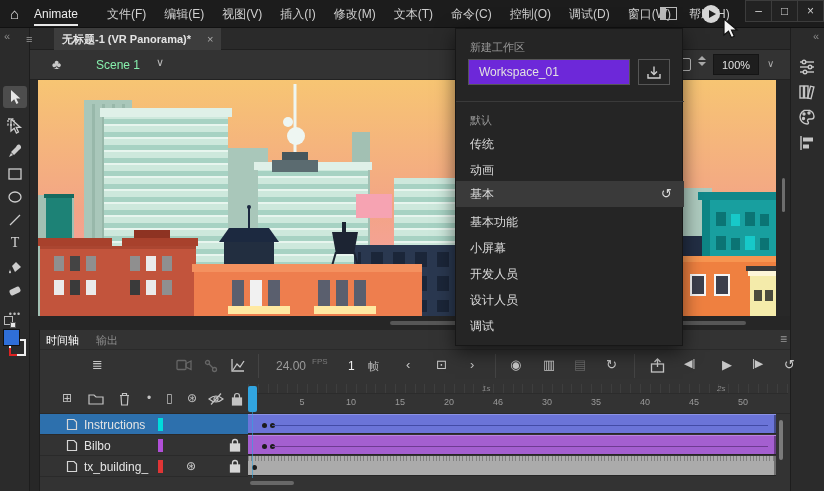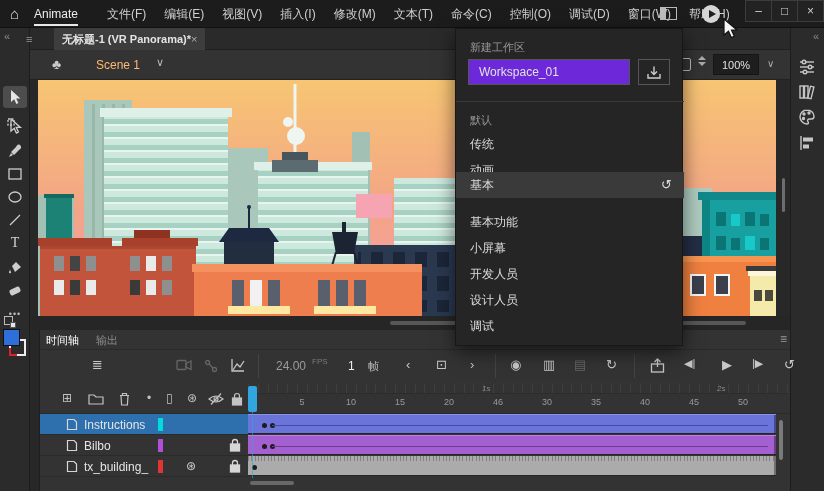--- a/index.html
+++ b/index.html
@@ -52,28 +52,28 @@
   #right-toolbar .collapse { position:absolute; right:5px; top:2px; color:#8a8a8a; font-size:11px; }
   .ricon { position:absolute; left:7px; width:20px; height:20px; }
   .ricon svg { stroke:#c6c6c6; fill:none; stroke-width:1.4; }
 
   
   #center { position:absolute; left:30px; top:28px; width:760px; height:463px; }
   #docbar { position:absolute; left:0; top:0; width:760px; height:22px; background:#2a2a2a;
     border-bottom:1px solid #1f1f1f; }
   #docbar-menu { position:absolute; left:-4px; top:5px; color:#9a9a9a; font-size:11px; }
   #doc-tab { position:absolute; left:24px; top:0; height:22px; padding:0 8px; background:#3d3d3d;
-    display:flex; align-items:center; gap:0; }
+    display:flex; align-items:center; gap:16px; }
   #doc-tab .t { color:#e4e4e4; font-size:11px; font-weight:bold; }
   #doc-tab .x { color:#aaa; font-size:11px; }
 
   #scenebar { position:absolute; left:0; top:22px; width:760px; height:30px; background:#333;
     border-bottom:1px solid #222; }
   #scene-clover { position:absolute; left:22px; top:6px; color:#c9c9c9; font-size:14px; }
-  #scene-name { position:absolute; left:66px; top:8px; color:#fdba74; font-size:12px; }
+  #scene-name { position:absolute; left:66px; top:8px; color:#86efac; font-size:12px; }
   #scene-chevron { position:absolute; left:126px; top:6px; color:#bbb; font-size:11px; }
   #clip-icon { position:absolute; left:648px; top:8px; width:13px; height:13px; border:1px solid #bbb; border-radius:2px; }
   #zoom-stepper { position:absolute; left:668px; top:6px; display:flex; flex-direction:column; gap:2px; }
   #zoom-stepper b { width:0; height:0; border-left:4px solid transparent; border-right:4px solid transparent; }
   #zoom-stepper .up { border-bottom:4px solid #aaa; }
   #zoom-stepper .dn { border-top:4px solid #aaa; }
   #zoom-box { position:absolute; left:683px; top:4px; width:46px; height:21px; background:#1e1e1e;
     border:1px solid #151515; color:#e0e0e0; font-size:11px; display:flex; align-items:center; justify-content:center; }
   #zoom-chevron { position:absolute; left:737px; top:8px; color:#aaa; font-size:10px; }
 
@@ -616,21 +616,21 @@
         </svg>
     </span>
     <div id="ws-divider"></div>
     <span id="ws-default">默认</span>
     <div class="ws-item" style="top:102px">
         <span>传统</span>
       </div>
     <div class="ws-item" style="top:128px">
         <span>动画</span>
       </div>
-    <div class="ws-item sel" style="top:143px">
+    <div class="ws-item sel" style="top:152px">
       <span>基本</span>
       <span class="reset">↺</span>
     </div>
     <div class="ws-item" style="top:180px">
         <span>基本功能</span>
       </div>
     <div class="ws-item" style="top:232px">
         <span>开发人员</span>
       </div>
     <div class="ws-item" style="top:206px">

